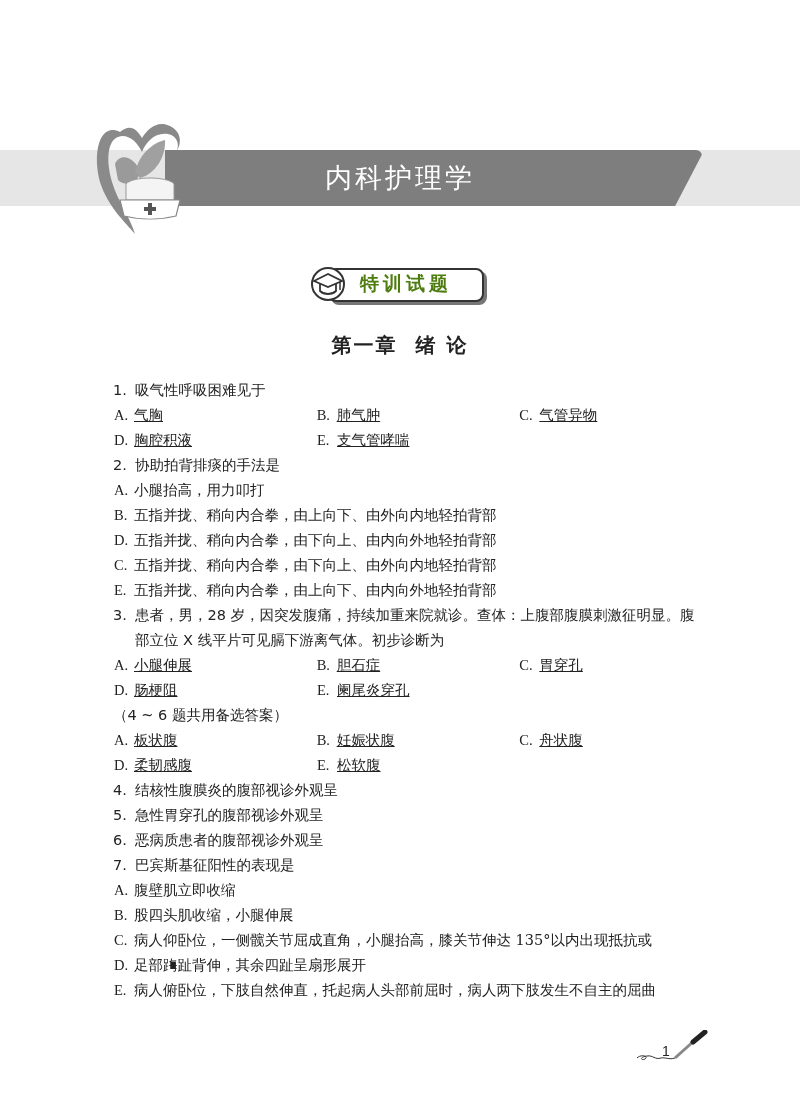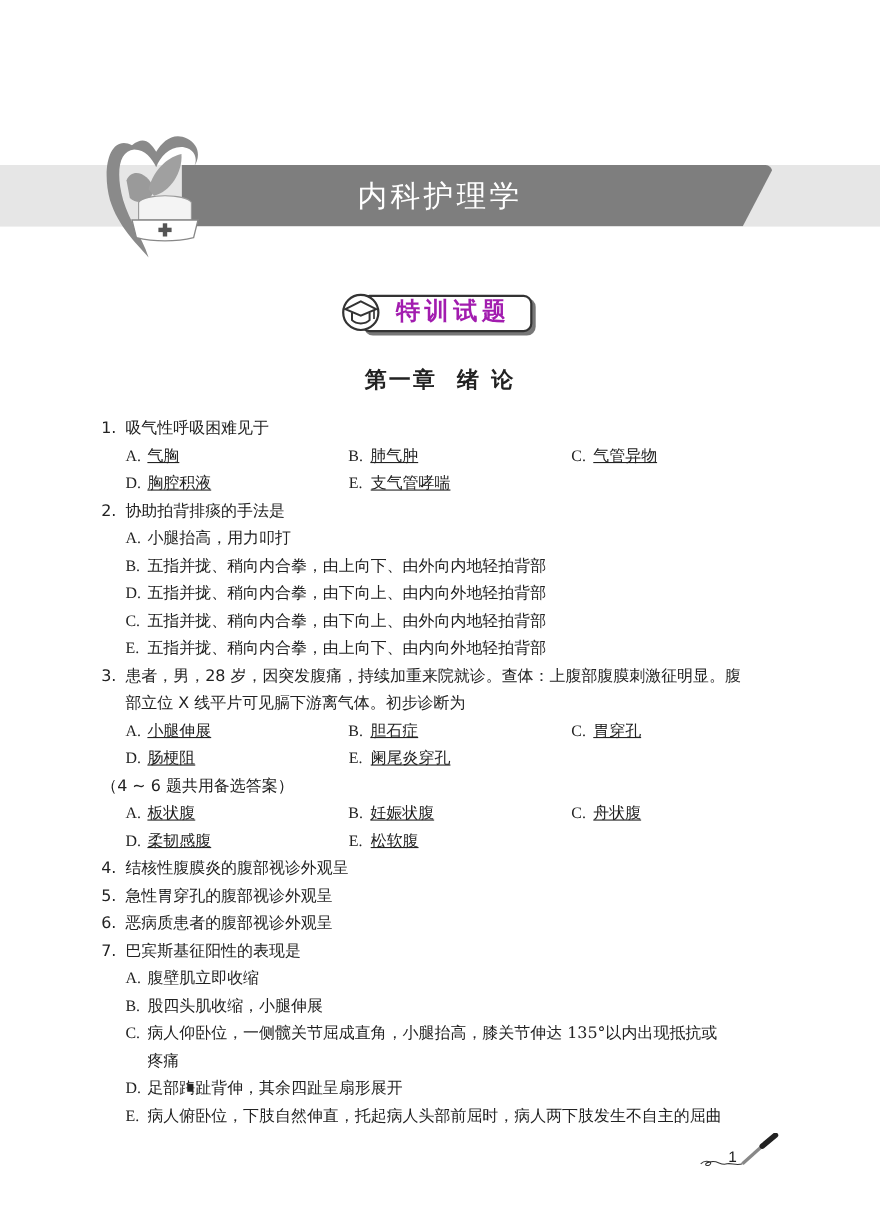--- a/index.html
+++ b/index.html
@@ -26,33 +26,33 @@
     .badge {
       position: absolute; left: 310px; top: 266px; width: 175px; height: 36px;
     }
     .badge-box {
       position: absolute; left: 18px; top: 2px; width: 152px; height: 30px;
       border: 2px solid #333; border-radius: 8px; background: #fff;
       box-shadow: 3px 3px 0 #777;
     }
     .badge-text {
       position: absolute; left: 50px; top: 4px; height: 30px; line-height: 30px;
-      font-family: Liberation Mono, monospace; font-weight: bold; font-size: 22px; letter-spacing: 4px; color: #a21caf;
+      font-family: Liberation Mono, monospace; font-weight: bold; font-size: 19px; letter-spacing: 4px; color: #4d7c0f;
     }
     .badge-icon { position: absolute; left: 0; top: 0; width: 40px; height: 36px; }
 
     .chapter {
       position: absolute; left: 0; top: 332px; width: 800px; text-align: center;
       font-size: 20px; font-weight: bold; letter-spacing: 2px; color: #222;
     }
     .chapter span.gap { display: inline-block; width: 18px; }
 
     .content { position: absolute; left: 92px; top: 378px; width: 630px; font-size: 14.5px; }
     .line { height: 25px; line-height: 25px; white-space: nowrap; }
-    .q { font-family: "DejaVu Sans", "Liberation Sans", sans-serif; font-size: 14.5px; }
+    .q { font-family: "DejaVu Sans", "Liberation Sans", sans-serif; font-size: 14.5px; margin-left: 21px; }
     .qnum { display: inline-block; width: 22px; }
     .opt-row { display: flex; padding-left: 22px; text-decoration: underline; }
     .opt { width: 203px; }
     .opt-full { padding-left: 22px; }
     .opt .lbl, .opt-full .lbl { display: inline-block; width: 20px; font-family: "Liberation Serif", serif; }
     .opt-cont { padding-left: 42px; }
     .q3-cont { padding-left: 22px; }
 
     .page-num {
       position: absolute; left: 662px; top: 1043px; font-family: "Liberation Sans", sans-serif; font-size: 14px;
@@ -150,21 +150,20 @@
   <div class="line q">
     <span class="qnum">6.</span><span>恶病质患者的腹部视诊外观呈</span>
   </div>
 
   <div class="line q">
     <span class="qnum">7.</span><span>巴宾斯基征阳性的表现是</span>
   </div>
   <div class="line opt-full"><span class="lbl">A.</span><span>腹壁肌立即收缩</span></div>
   <div class="line opt-full"><span class="lbl">B.</span><span>股四头肌收缩，小腿伸展</span></div>
   <div class="line opt-full"><span class="lbl">C.</span><span>病人仰卧位，一侧髋关节屈成直角，小腿抬高，膝关节伸达 135°以内出现抵抗或</span></div>
-  <div class="line opt-cont">疼痛</div>
   <div class="line opt-full"><span class="lbl">D.</span><span>足部踇趾背伸，其余四趾呈扇形展开</span></div>
   <div class="line opt-full"><span class="lbl">E.</span><span>病人俯卧位，下肢自然伸直，托起病人头部前屈时，病人两下肢发生不自主的屈曲</span></div>
 </div>
 
 <svg class="pen" viewBox="0 0 80 40">
   <path d="M2 28 C6 24, 14 26, 10 29 C6 31, 4 27, 12 26 C18 25, 20 30, 26 28 C30 27, 34 30, 40 28" fill="none" stroke="#333" stroke-width="1"></path>
   <line x1="40" y1="28" x2="60" y2="10" stroke="#888" stroke-width="3"></line>
   <line x1="58" y1="12" x2="70" y2="2" stroke="#222" stroke-width="5" stroke-linecap="round"></line>
 </svg>
 <div class="page-num">1</div>

